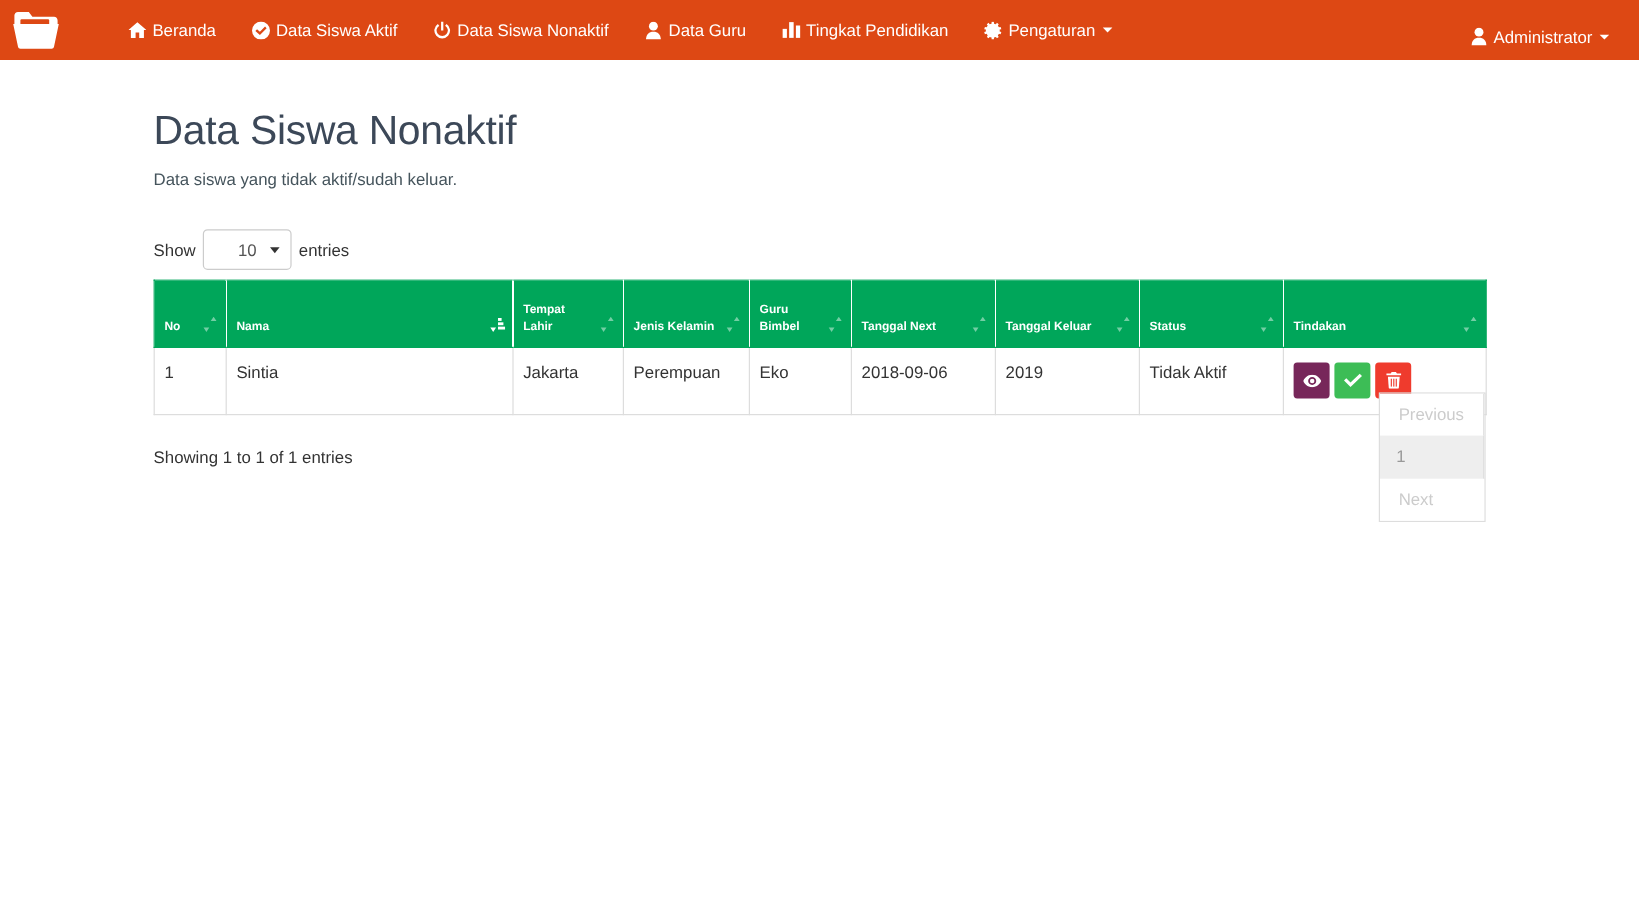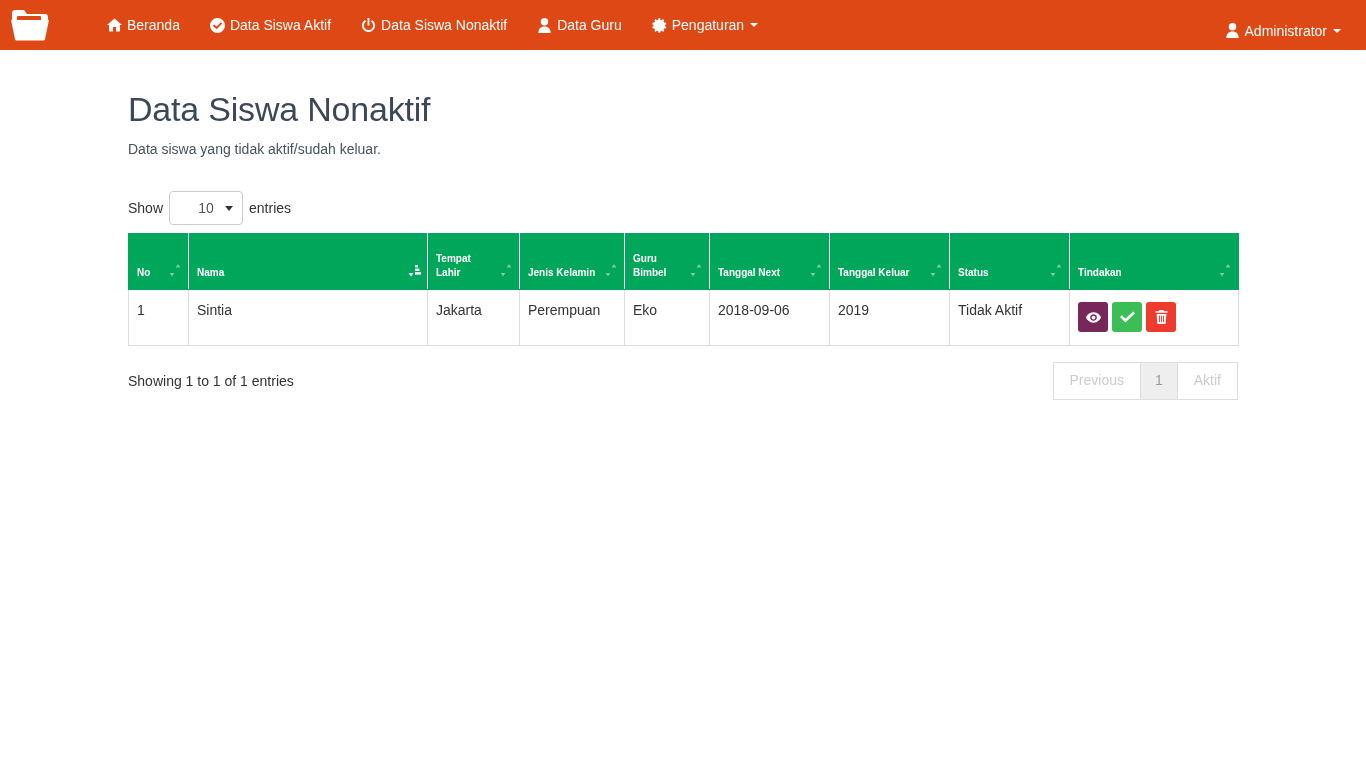--- a/index.html
+++ b/index.html
@@ -239,20 +239,21 @@
     margin-top: 18px;
     height: 34px;
   }
   .dt-info { font-size: 14px; color: #333; }
   .dt-paginate {
     margin-left: auto;
     display: flex;
     border: 1px solid #dddddd;
     border-radius: 0;
     overflow: hidden;
+    flex-direction: column;
   }
   .pg {
     padding: 8px 16px;
     font-size: 14px;
     color: #aaaaaa;
     background: #ffffff;
     border-right: 1px solid #dddddd;
     cursor: pointer;
     line-height: 1.4;
     user-select: none;
@@ -317,20 +318,32 @@
       <span class="nav-ico">
         <svg width="13" height="15" viewBox="0 0 14 16">
               <circle cx="7" cy="4" r="4"></circle>
               <path d="M7 9 C3 9 0.6 11.2 0.3 16 L13.7 16 C13.4 11.2 11 9 7 9 Z"></path>
             </svg>
       </span>
       <span>Data Guru</span>
     </a>
       </li>
 
+    <li>
+        <a class="nav-item">
+      <span class="nav-ico">
+        <svg width="15" height="14" viewBox="0 0 16 14">
+              <rect x="0" y="6" width="4" height="8"></rect>
+              <rect x="6" y="0" width="4" height="14"></rect>
+              <rect x="12" y="3" width="4" height="11"></rect>
+            </svg>
+      </span>
+      <span>Tingkat Pendidikan</span>
+    </a>
+      </li>
 
     <li>
         <a class="nav-item">
       <span class="nav-ico">
         <svg width="15" height="15" viewBox="0 0 16 16">
               <path d="M8 5.2 A2.8 2.8 0 1 0 8 10.8 A2.8 2.8 0 1 0 8 5.2 Z M15.4 9.3 L13.9 8.9 A6.2 6.2 0 0 0 13.9 7.1 L15.4 6.7 L14.8 4.7 L13.3 5.1 A6.2 6.2 0 0 0 12.3 3.7 L13.1 2.4 L11.5 1.1 L10.6 2.3 A6.2 6.2 0 0 0 8.9 1.8 L8.8 0.2 L6.8 0.2 L6.7 1.8 A6.2 6.2 0 0 0 5 2.3 L4.1 1.1 L2.5 2.4 L3.3 3.7 A6.2 6.2 0 0 0 2.3 5.1 L0.8 4.7 L0.2 6.7 L1.7 7.1 A6.2 6.2 0 0 0 1.7 8.9 L0.2 9.3 L0.8 11.3 L2.3 10.9 A6.2 6.2 0 0 0 3.3 12.3 L2.5 13.6 L4.1 14.9 L5 13.7 A6.2 6.2 0 0 0 6.7 14.2 L6.8 15.8 L8.8 15.8 L8.9 14.2 A6.2 6.2 0 0 0 10.6 13.7 L11.5 14.9 L13.1 13.6 L12.3 12.3 A6.2 6.2 0 0 0 13.3 10.9 L14.8 11.3 Z"></path>
             </svg>
       </span>
       <span>Pengaturan</span>
       <span class="caret"></span>
@@ -528,17 +541,17 @@
         </td>
       </tr>
     </tbody>
   </table>
 
   <div class="dt-bottom">
     <div class="dt-info">Showing 1 to 1 of 1 entries</div>
     <div class="dt-paginate">
       <div class="pg disabled">Previous</div>
       <div class="pg num">1</div>
-      <div class="pg disabled">Aktif</div>
+      <div class="pg disabled">Next</div>
     </div>
   </div>
 
 </div>
 
 </body></html>

